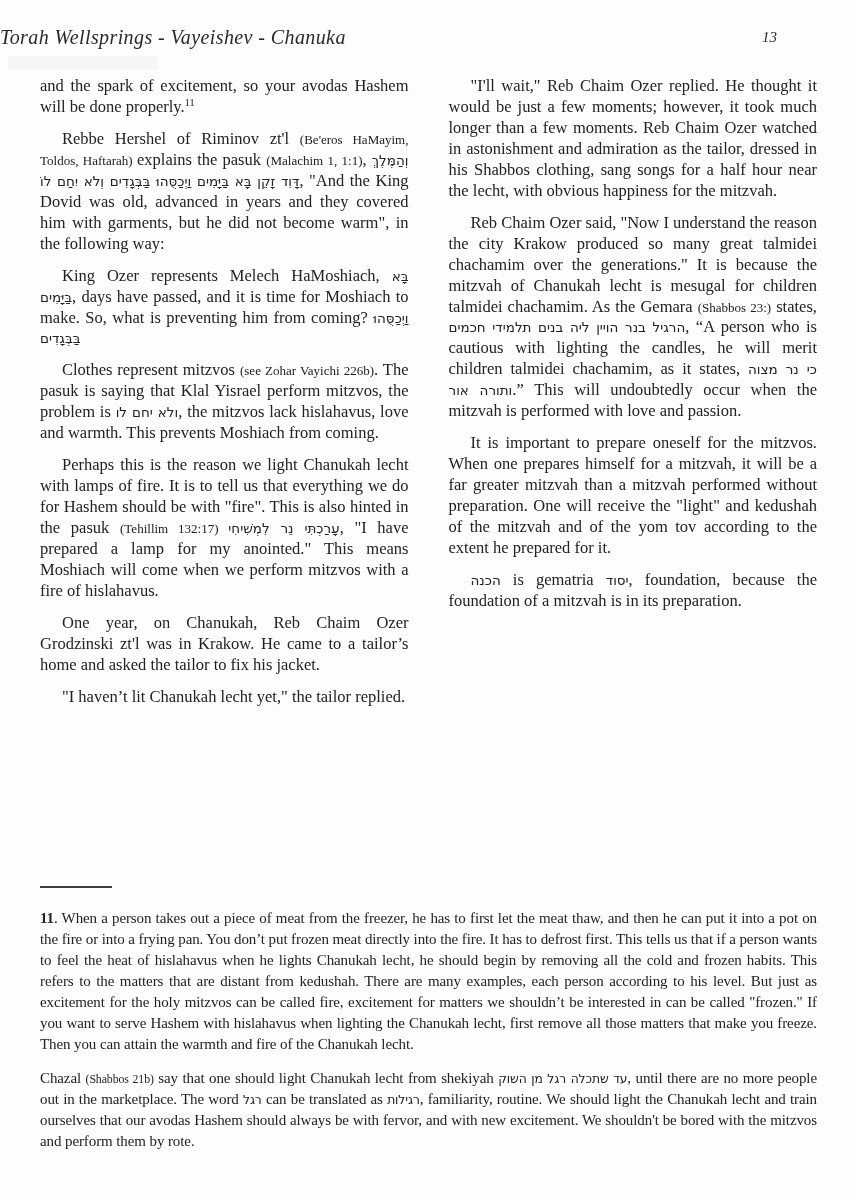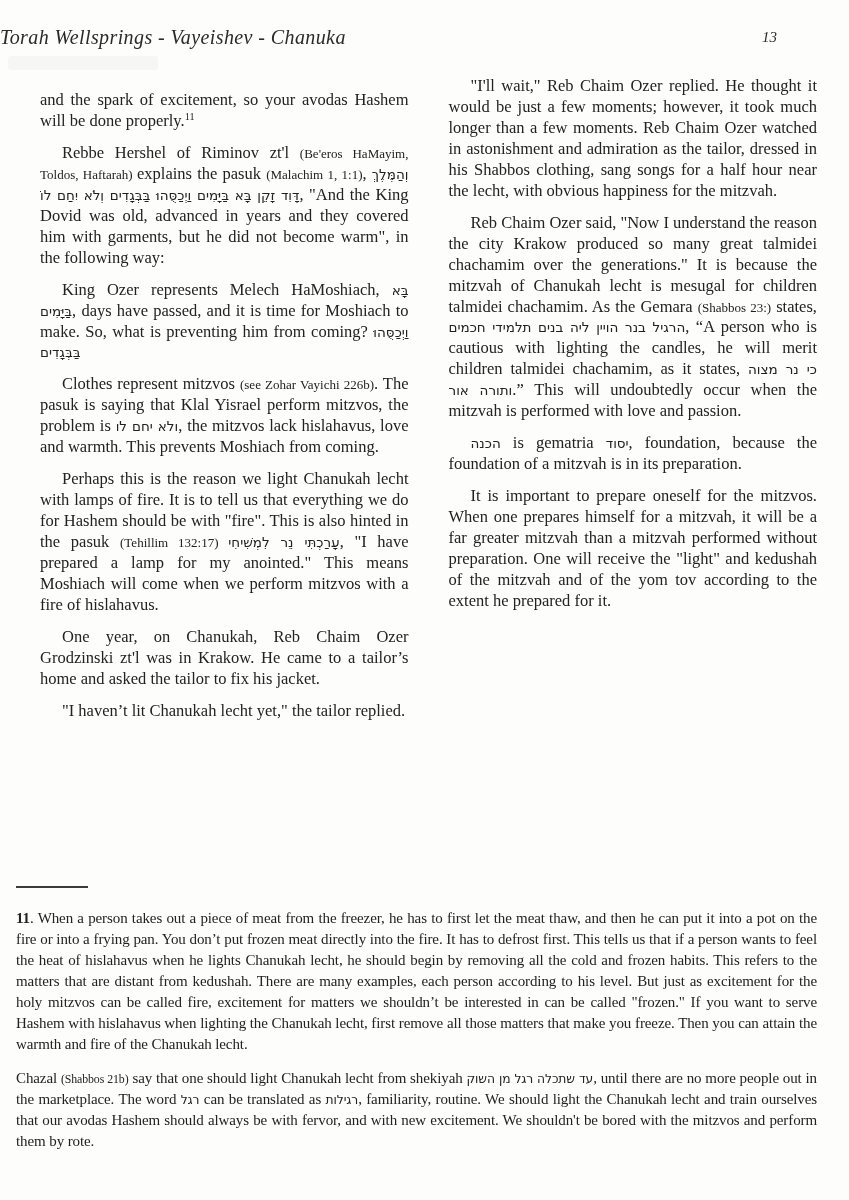--- a/index.html
+++ b/index.html
@@ -52,34 +52,34 @@
     overflow: hidden;
   }
   .column {
     flex: 1 1 0;
     min-width: 0;
     text-align: justify;
     font-size: 16.5px;
     line-height: 1.27;
   }
   .para { margin: 0 0 11px 0; text-indent: 22px; }
-  .para.noindent { text-indent: 0; margin-top: 14px; }
+  .para.noindent { text-indent: 0; }
   .run-normal { }
   .run-italic { }
   .run-bold { font-weight: bold; }
   .run-cite { font-size: 0.79em; }
   .run-sup { vertical-align: super; font-size: 0.62em; line-height: 0; }
   .run-hebrew {
     font-family: "DejaVu Sans", sans-serif;
     font-size: 0.82em;
     unicode-bidi: isolate;
   }
   
   .footnotes {
-    padding: 0 32px 0 16px;
+    padding: 0 32px 0 40px;
   }
   .footnote-separator {
     width: 72px;
     border: none;
     border-top: 2px solid #3c3c3a;
     margin: 12px 0 20px 0;
   }
   .footnotes .column-text {
     text-align: justify;
     font-size: 15px;
@@ -105,22 +105,22 @@
         <p class="para"><span class="run-normal">Rebbe Hershel of Riminov </span><span class="run-italic">zt'l </span><span class="run-cite">(Be'eros HaMayim, Toldos, Haftarah) </span><span class="run-normal">explains the pasuk </span><span class="run-cite">(Malachim 1, 1:1)</span><span class="run-normal">, </span><span class="run-hebrew" dir="rtl">וְהַמֶּלֶךְ דָּוִד זָקֵן בָּא בַּיָּמִים וַיְכַסֻּהוּ בַּבְּגָדִים וְלֹא יִחַם לוֹ</span><span class="run-normal">, "And the King Dovid was old, advanced in years and they covered him with garments, but he did not become warm", in the following way:</span></p>
         <p class="para"><span class="run-normal">King Ozer represents Melech HaMoshiach, </span><span class="run-hebrew" dir="rtl">בָּא בַּיָּמִים</span><span class="run-normal">, days have passed, and it is time for Moshiach to make. So, what is preventing him from coming? </span><span class="run-hebrew" dir="rtl">וַיְכַסֻּהוּ בַּבְּגָדִים</span></p>
         <p class="para"><span class="run-normal">Clothes represent mitzvos </span><span class="run-cite">(see Zohar Vayichi 226b)</span><span class="run-normal">. The pasuk is saying that Klal Yisrael perform mitzvos, the problem is </span><span class="run-hebrew" dir="rtl">ולא יחם לו</span><span class="run-normal">, the mitzvos lack hislahavus, love and warmth. This prevents Moshiach from coming.</span></p>
         <p class="para"><span class="run-normal">Perhaps this is the reason we light Chanukah lecht with lamps of fire. It is to tell us that everything we do for Hashem should be with "fire". This is also hinted in the pasuk </span><span class="run-cite">(Tehillim 132:17) </span><span class="run-hebrew" dir="rtl">עָרַכְתִּי נֵר לִמְשִׁיחִי</span><span class="run-normal">, "I have prepared a lamp for my anointed." This means Moshiach will come when we perform mitzvos with a fire of hislahavus.</span></p>
         <p class="para"><span class="run-normal">One year, on Chanukah, Reb Chaim Ozer Grodzinski </span><span class="run-italic">zt'l</span><span class="run-normal"> was in Krakow. He came to a tailor’s home and asked the tailor to fix his jacket.</span></p>
         <p class="para"><span class="run-normal">"I haven’t lit Chanukah </span><span class="run-italic">lecht</span><span class="run-normal"> yet," the tailor replied.</span></p>
       </div>
     <div class="column column-text">
         <p class="para"><span class="run-normal">"I'll wait," Reb Chaim Ozer replied. He thought it would be just a few moments; however, it took much longer than a few moments. Reb Chaim Ozer watched in astonishment and admiration as the tailor, dressed in his Shabbos clothing, sang songs for a half hour near the </span><span class="run-italic">lecht</span><span class="run-normal">, with obvious happiness for the mitzvah.</span></p>
         <p class="para"><span class="run-normal">Reb Chaim Ozer said, "Now I understand the reason the city Krakow produced so many great </span><span class="run-italic">talmidei chachamim</span><span class="run-normal"> over the generations." It is because the mitzvah of Chanukah </span><span class="run-italic">lecht</span><span class="run-normal"> is </span><span class="run-italic">mesugal</span><span class="run-normal"> for children </span><span class="run-italic">talmidei chachamim</span><span class="run-normal">. As the Gemara </span><span class="run-cite">(Shabbos 23:)</span><span class="run-normal"> states, </span><span class="run-hebrew" dir="rtl">הרגיל בנר הויין ליה בנים תלמידי חכמים</span><span class="run-normal">, “A person who is cautious with lighting the candles, he will merit children </span><span class="run-italic">talmidei chachamim</span><span class="run-normal">, as it states, </span><span class="run-hebrew" dir="rtl">כי נר מצוה ותורה אור</span><span class="run-normal">.” This will undoubtedly occur when the mitzvah is performed with love and passion.</span></p>
+        <p class="para"><span class="run-normal">It is important to prepare oneself for the mitzvos. When one prepares himself for a mitzvah, it will be a far greater mitzvah than a mitzvah performed without preparation. One will receive the "light" and kedushah of the mitzvah and of the yom tov according to the extent he prepared for it.</span></p>
         <p class="para"><span class="run-hebrew" dir="rtl">הכנה</span><span class="run-normal"> is gematria </span><span class="run-hebrew" dir="rtl">יסוד</span><span class="run-normal">, foundation, because the foundation of a mitzvah is in its preparation.</span></p>
-        <p class="para"><span class="run-normal">It is important to prepare oneself for the mitzvos. When one prepares himself for a mitzvah, it will be a far greater mitzvah than a mitzvah performed without preparation. One will receive the "light" and kedushah of the mitzvah and of the yom tov according to the extent he prepared for it.</span></p>
       </div>
   </div>
 
   <div class="footnotes">
     <hr class="footnote-separator">
     <div class="column-text">
         <p class="para noindent"><span class="run-bold">11</span><span class="run-normal">. When a person takes out a piece of meat from the freezer, he has to first let the meat thaw, and then he can put it into a pot on the fire or into a frying pan. You don’t put frozen meat directly into the fire. It has to defrost first. This tells us that if a person wants to feel the heat of hislahavus when he lights Chanukah lecht, he should begin by removing all the cold and frozen habits. This refers to the matters that are distant from kedushah. There are many examples, each person according to his level. But just as excitement for the holy mitzvos can be called fire, excitement for matters we shouldn’t be interested in can be called "frozen." If you want to serve Hashem with hislahavus when lighting the Chanukah lecht, first remove all those matters that make you freeze. Then you can attain the warmth and fire of the Chanukah lecht.</span></p>
         <p class="para noindent"><span class="run-normal">Chazal </span><span class="run-cite">(Shabbos 21b)</span><span class="run-normal"> say that one should light Chanukah lecht from shekiyah </span><span class="run-hebrew" dir="rtl">עד שתכלה רגל מן השוק</span><span class="run-normal">, until there are no more people out in the marketplace. The word </span><span class="run-hebrew" dir="rtl">רגל</span><span class="run-normal"> can be translated as </span><span class="run-hebrew" dir="rtl">רגילות</span><span class="run-normal">, familiarity, routine. We should light the Chanukah lecht and train ourselves that our avodas Hashem should always be with fervor, and with new excitement. We shouldn't be bored with the mitzvos and perform them by rote.</span></p>
       </div>
   </div>

